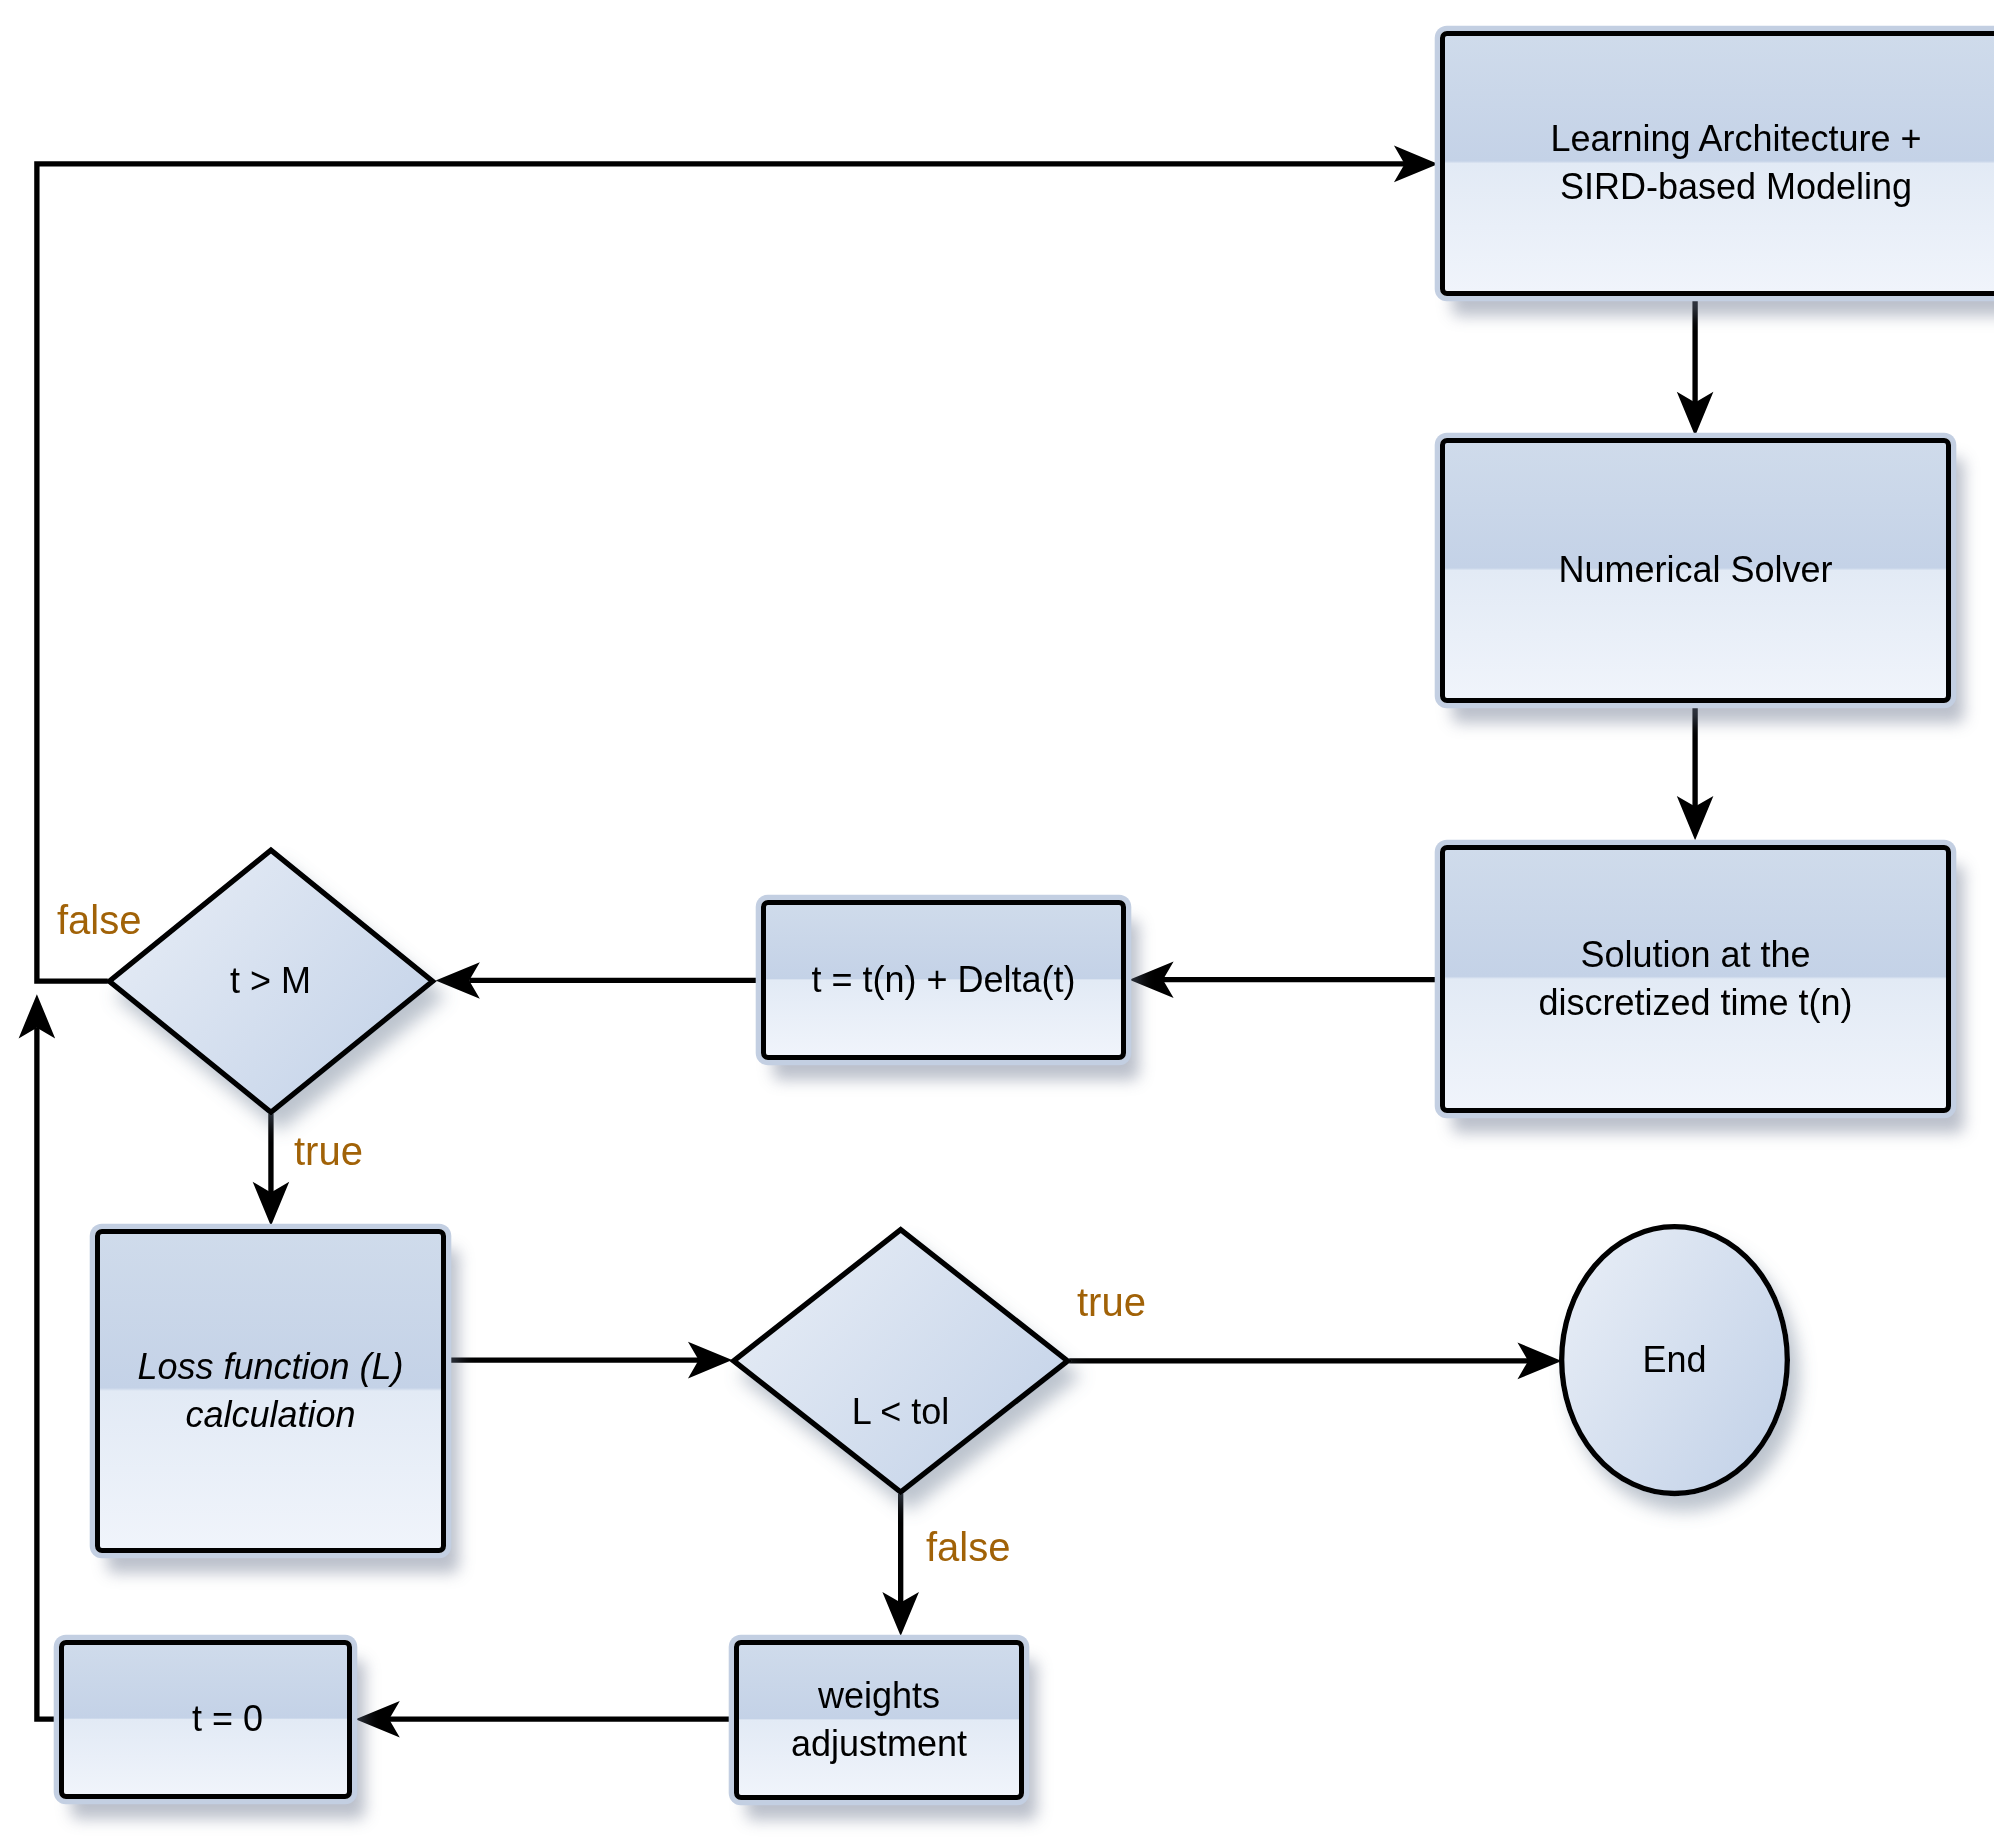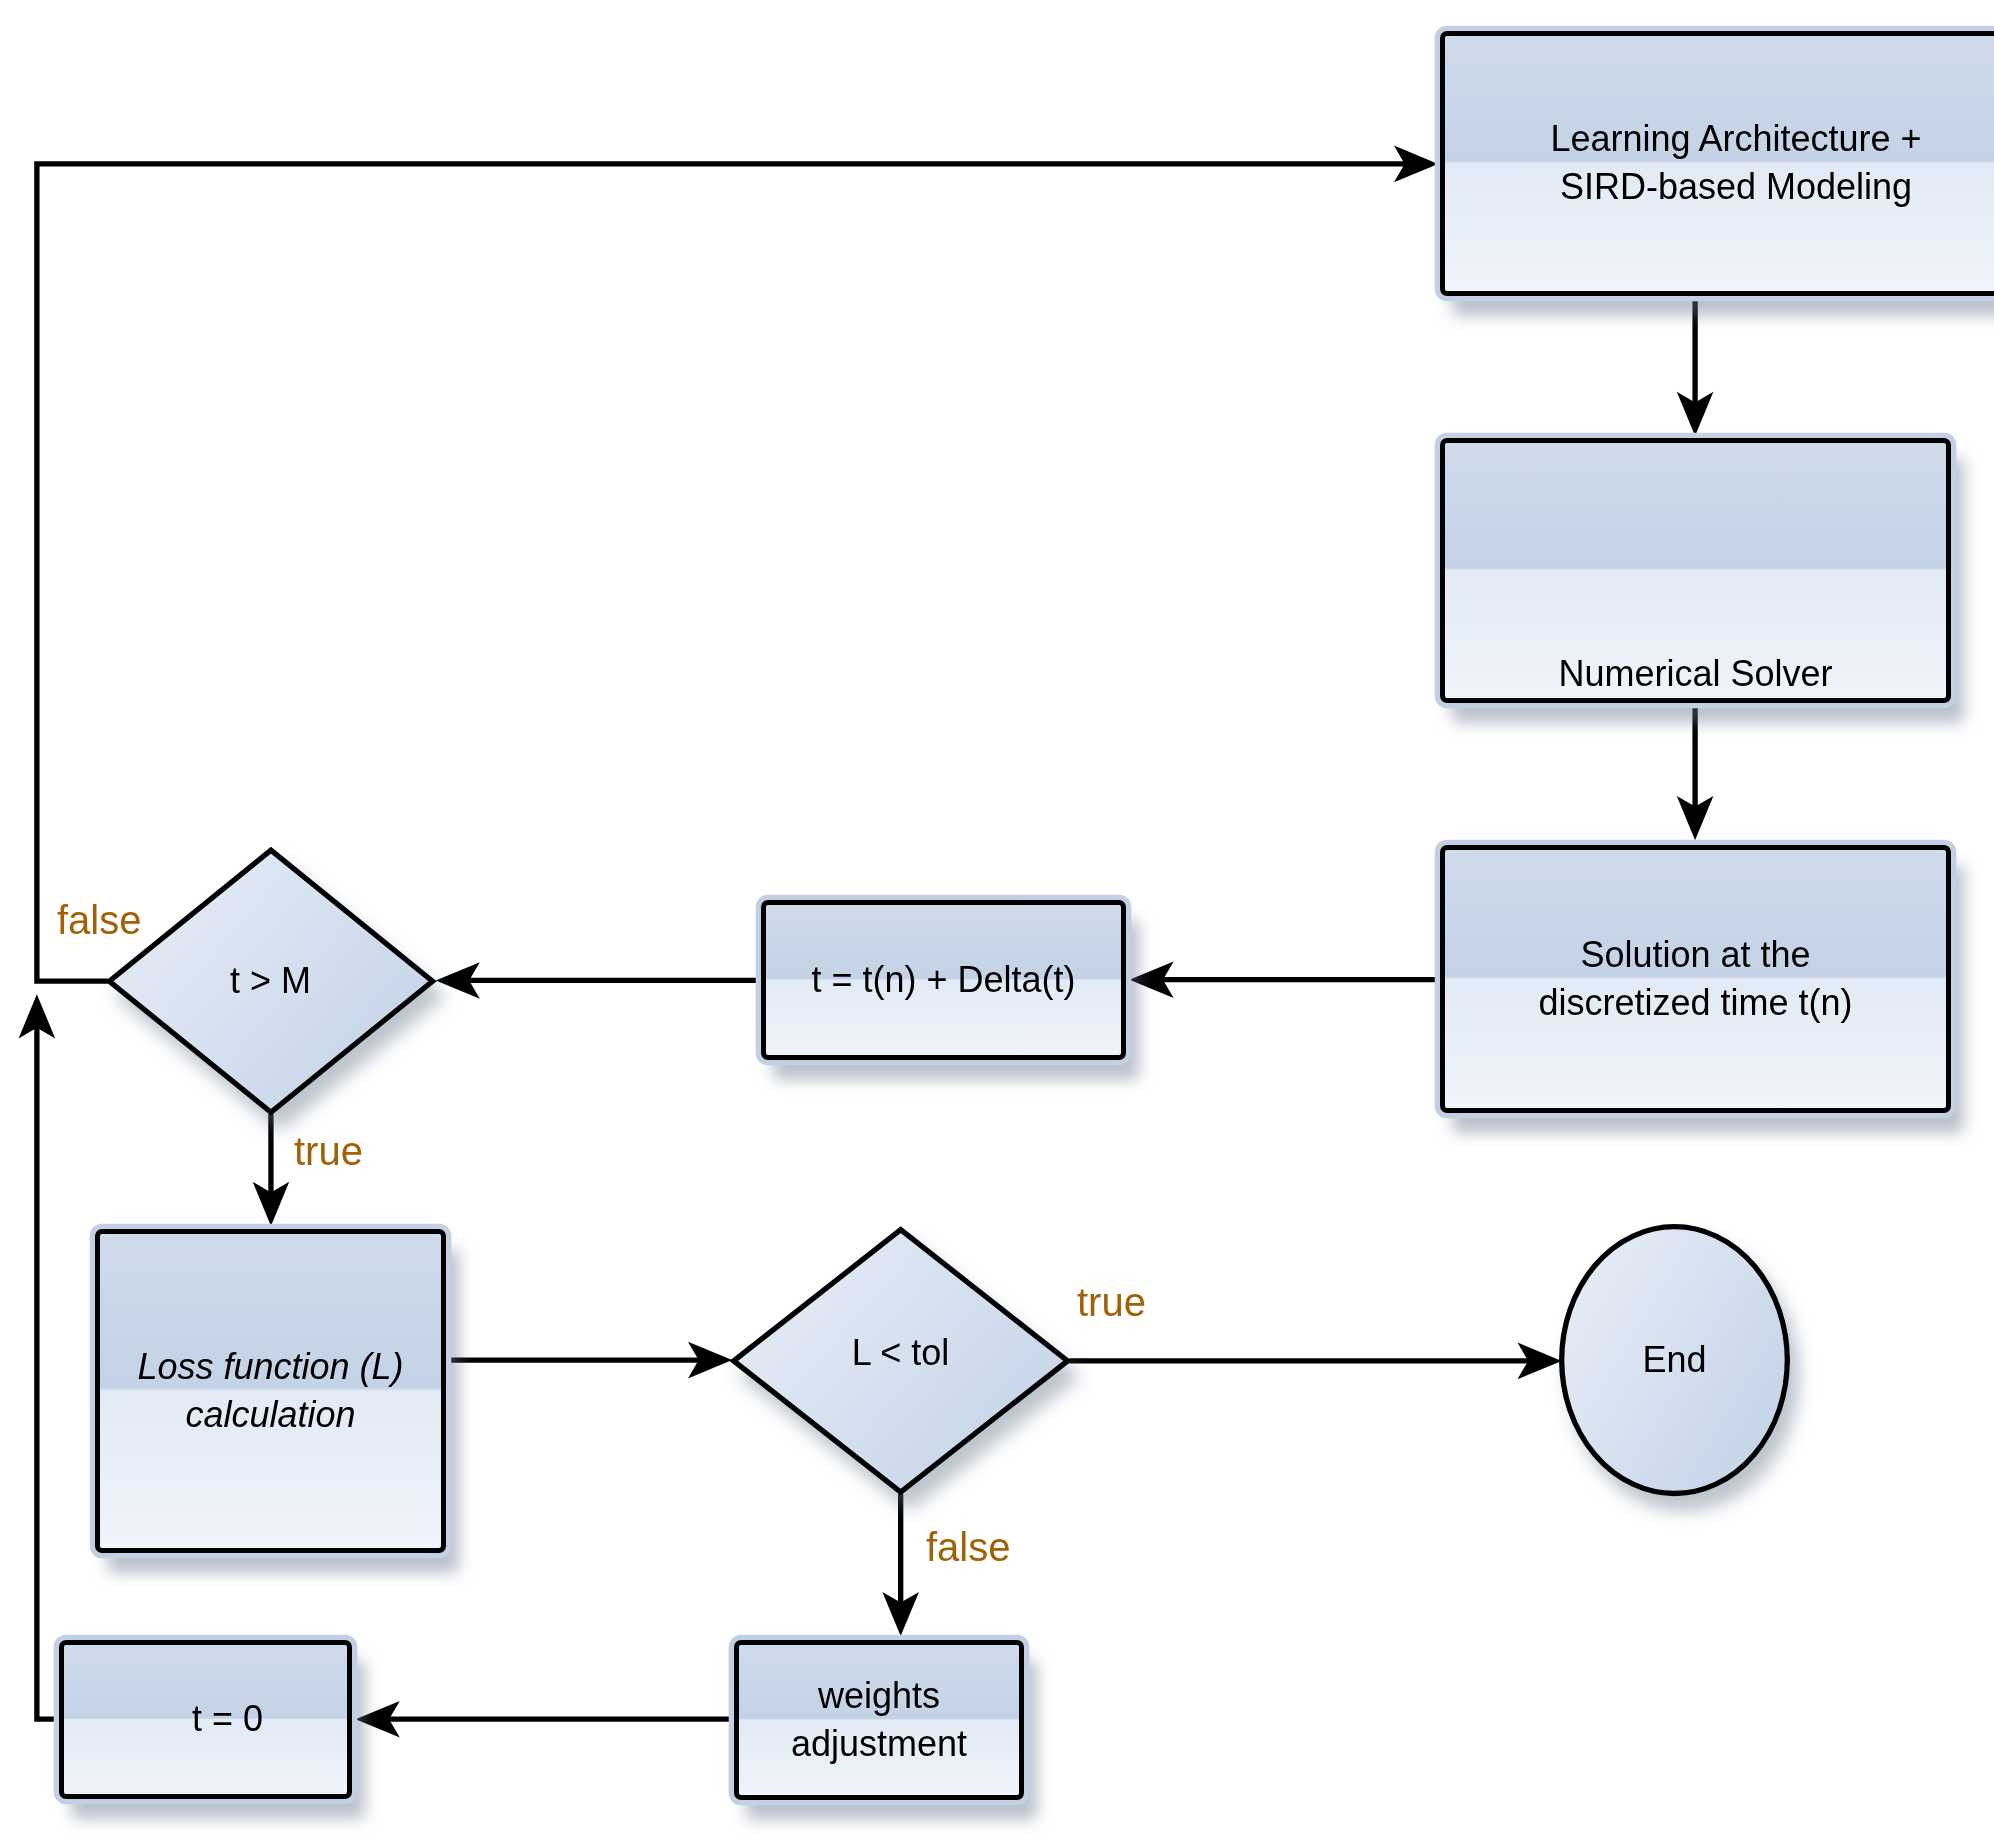--- a/index.html
+++ b/index.html
@@ -52,29 +52,29 @@
     display:flex;align-items:center;justify-content:center;
     text-align:left;
     font-size:36px;line-height:1.3;color:#000;
   }
   .edge-label{
     position:absolute;z-index:3;
     font-size:40px;color:#a16207;
   }
   
   #node-learning   {left:1440px;top:30.5px;  width:592px;height:265px;}
-  #node-solver     {left:1440px;top:438px; width:511px;height:265px;align-items:flex-end;}
+  #node-solver     {left:1440px;top:438px; width:511px;height:265px;}
   #node-solution   {left:1440px;top:845px;width:511px;height:268px;}
   #node-time-update{left:761px; top:900px;width:365px;height:160px;}
   #node-loss       {left:95px; top:1229px;width:351px;height:324px;font-style:italic;}
   #node-weights    {left:734px; top:1640px;width:290px;height:160px;}
   #node-t-zero     {left:59px;  top:1640px;width:293px;height:159px;padding-left:44px;}
   
   #label-t-gt-m {left:156px; top:955px;width:229px;height:53px;}
-  #label-l-lt-tol{left:786px;top:1327px;width:229px;height:53px;}
+  #label-l-lt-tol{left:786px;top:1386px;width:229px;height:53px;}
   #label-end    {left:1598px;top:1334px;width:153px;height:53px;}
   
   #elabel-tm-false  {left:57px;  top:898px;}
   #elabel-tm-true   {left:294px; top:1129px;}
   #elabel-ltol-true {left:1077px;top:1280px;}
   #elabel-ltol-false{left:926px;top:1525px;}
 </style>
 </head>
 <body>
 

